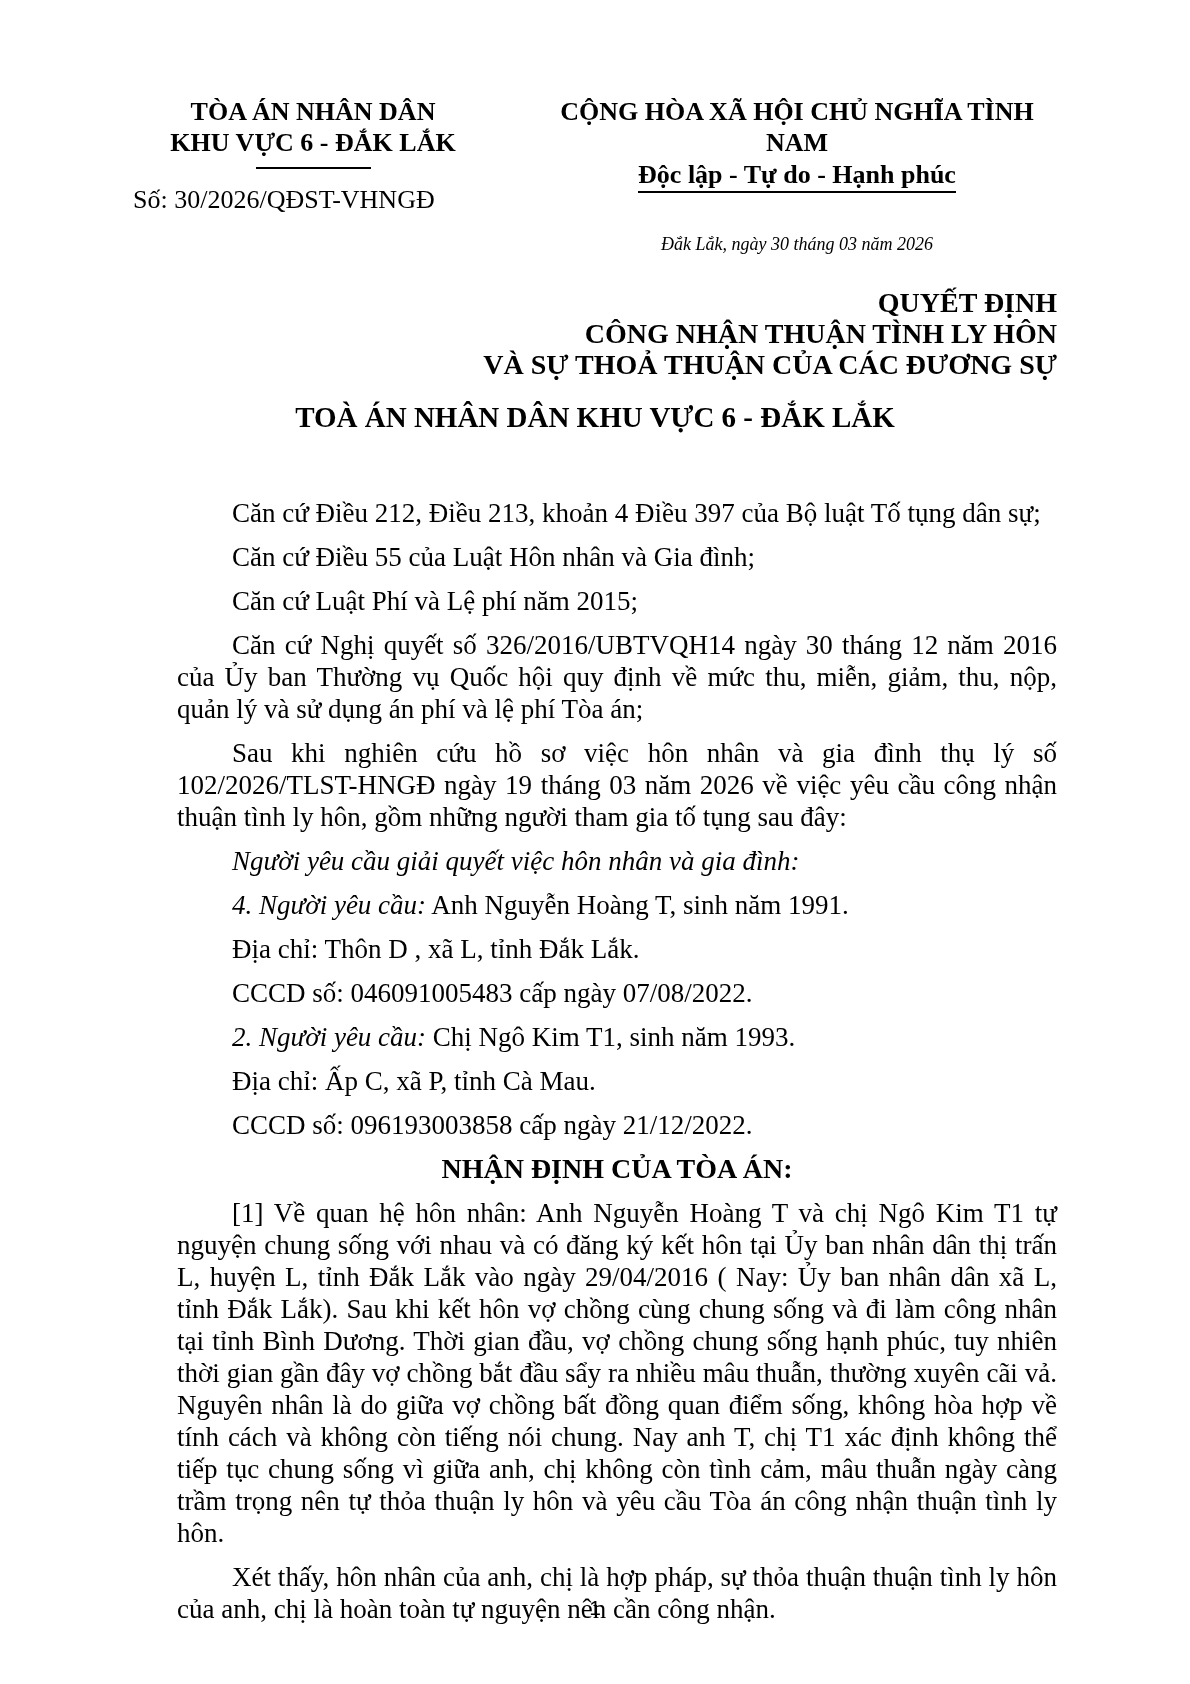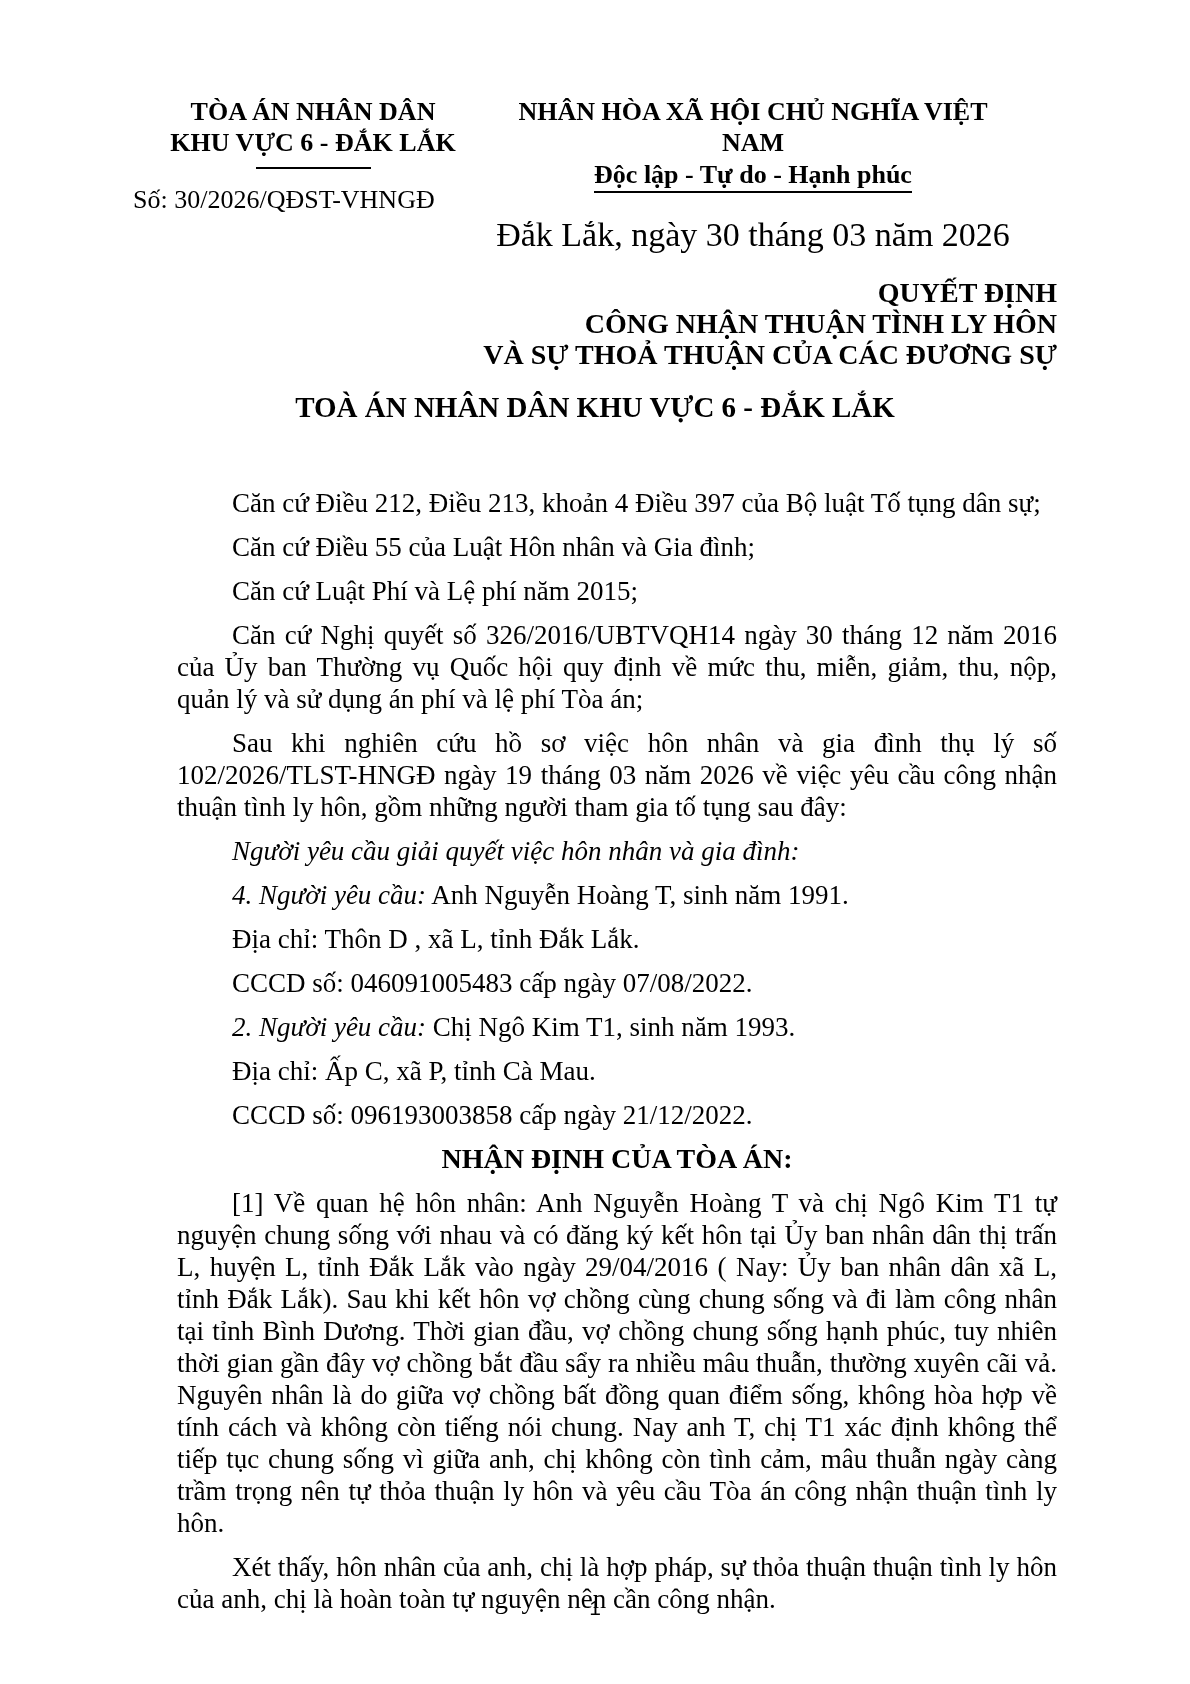--- a/index.html
+++ b/index.html
@@ -16,20 +16,21 @@
     color: #000000;
     box-sizing: border-box;
     padding: 96px 133px 0 133px;
     font-family: "Liberation Serif", "DejaVu Serif", serif;
     font-size: 27px;
     line-height: 32px;
   }
   
   .header {
     display: flex;
+    justify-content: space-between;
     align-items: flex-start;
   }
   .header-left {
     width: 360px;
     text-align: center;
   }
   .header-right {
     width: 520px;
     text-align: center;
   }
@@ -48,22 +49,23 @@
     font-size: 26px;
     text-align: left;
     line-height: 31px;
   }
   .underlined {
     display: inline-block;
     border-bottom: 2px solid #000;
     padding-bottom: 1px;
   }
   .date-line {
-    font-size: 34px;
-    margin-top: 26px;
+    font-style: italic;
+    font-size: 18px;
+    margin-top: 36px;
     line-height: 31px;
   }
   
   .title-block {
     margin-top: 27px;
     text-align: right;
     font-weight: bold;
     font-size: 28px;
     line-height: 31px;
   }
@@ -106,21 +108,21 @@
 <div class="page">
 
   <div class="header">
     <div class="header-left">
       <div class="hdr-line">TÒA ÁN NHÂN DÂN</div>
       <div class="hdr-line">KHU VỰC 6 - ĐẮK LẮK</div>
       <div class="rule"></div>
       <div class="doc-number">Số: 30/2026/QĐST-VHNGĐ</div>
     </div>
     <div class="header-right">
-      <div class="hdr-line">NHÂN HÒA XÃ HỘI CHỦ NGHĨA VIỆT NAM</div>
+      <div class="hdr-line">CỘNG HÒA XÃ HỘI CHỦ NGHĨA TÌNH NAM</div>
       <div>
         <span class="hdr-line underlined">Độc lập - Tự do - Hạnh phúc</span>
       </div>
       <div class="date-line">Đắk Lắk, ngày 30 tháng 03 năm 2026</div>
     </div>
   </div>
 
   <div class="title-block">
     <div>QUYẾT ĐỊNH</div>
     <div>CÔNG NHẬN THUẬN TÌNH LY HÔN</div>

